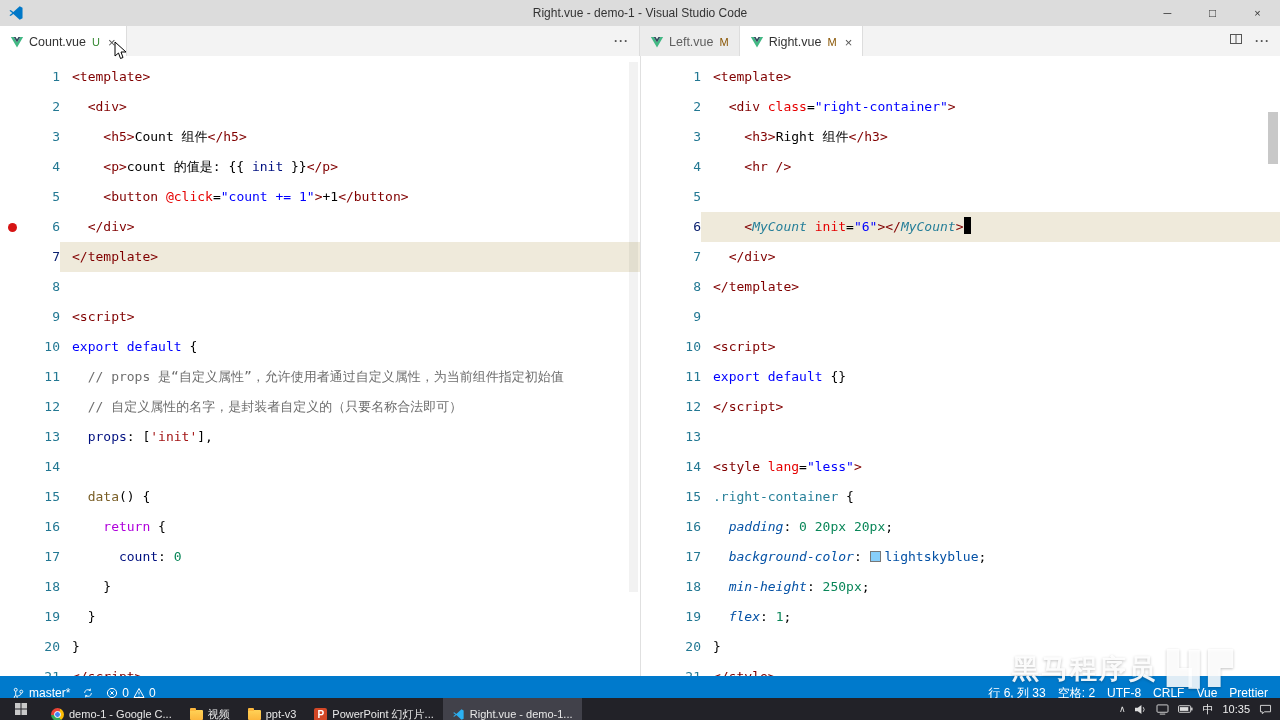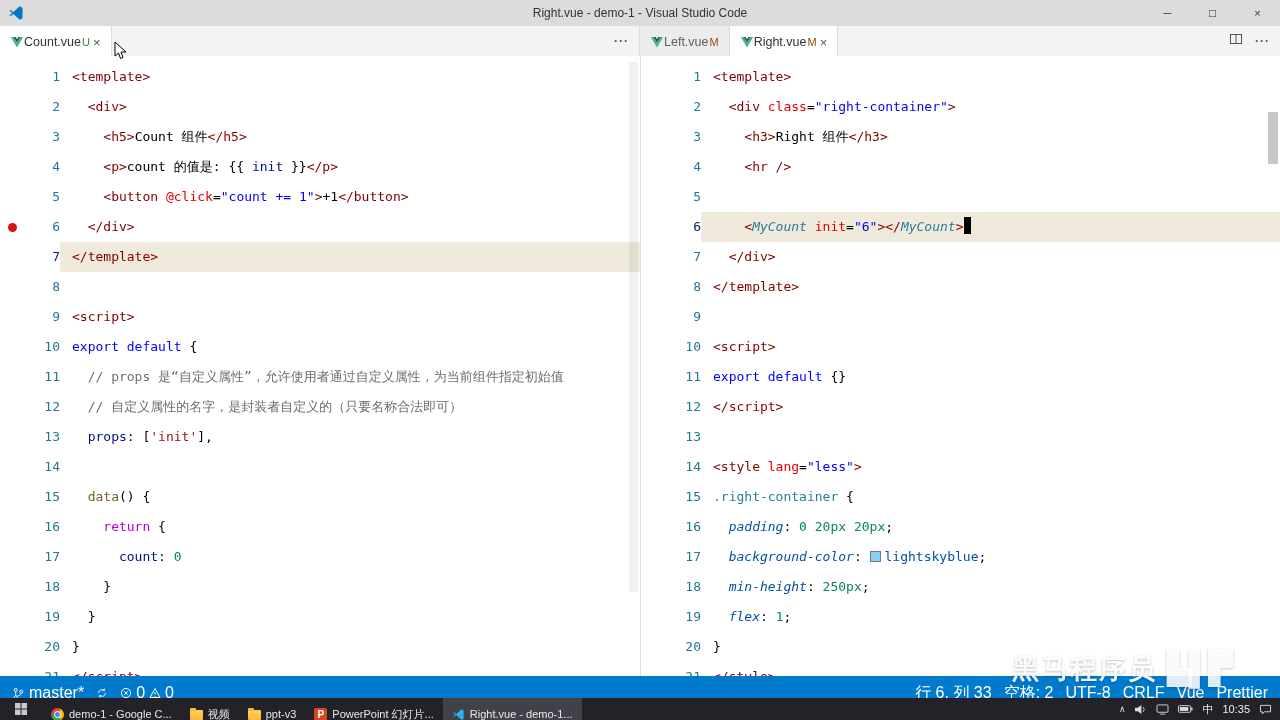--- a/index.html
+++ b/index.html
@@ -15,21 +15,21 @@
   .win-controls{margin-left:auto;display:flex;height:100%;position:relative;z-index:2}
   .wc{width:45px;height:100%;display:flex;align-items:center;justify-content:center;
     font-size:11px;color:#333}
   .wc-max{font-size:12px}
 
   
   .tabbar{position:absolute;top:26px;left:0;right:0;height:30px;display:flex;background:#f3f3f3}
   .tab-group{display:flex;height:100%}
   .tg-left{width:640px;border-right:1px solid #ddd}
   .tg-right{flex:1}
-  .tab{display:flex;align-items:center;padding:16px 10px;height:100%;background:#ececec;
+  .tab{display:flex;align-items:center;gap:5px;padding:16px 10px;height:100%;background:#ececec;
     color:#5f5f5f;font-size:12.5px;border-right:1px solid #ddd;white-space:nowrap}
   .tab.active{background:#fff;color:#333}
   .vue-ic{width:14px;height:13px;flex:none}
   .badge{font-size:11px;margin-left:1px}
   .badge-u{color:#388a34}
   .badge-m{color:#895503}
   .tab-close{font-size:13px;color:#555;margin-left:3px}
   .tab-actions{margin-left:auto;display:flex;align-items:center;gap:12px;padding-right:10px;color:#555}
   .more-dots{letter-spacing:1px;font-weight:bold;font-size:12px;color:#555}
 
@@ -62,21 +62,21 @@
   .tok-sel{color:#267f99}
   .tok-ok{color:#001080}
   .tok-d{color:#000}
 
   .sb-thumb{position:absolute;z-index:10}
   .sb-left-thumb{left:629px;top:62px;width:9px;height:530px;background:rgba(0,0,0,.05)}
   .sb-right-thumb{right:2px;top:112px;width:10px;height:52px;background:rgba(110,110,110,.38)}
 
   
   .statusbar{position:absolute;top:676px;left:0;right:0;height:22px;background:#007acc;color:#fff;
-    display:flex;align-items:center;justify-content:space-between;font-size:16px;padding:17px 6px}
+    display:flex;align-items:center;justify-content:space-between;font-size:12px;padding:17px 6px}
   .sb-side{display:flex;align-items:center;height:100%}
   .sb-item{display:inline-flex;align-items:center;gap:4px;padding:0 6px;height:100%}
   .sb-item svg{display:block}
 
   
   .watermark{position:absolute;top:649px;left:1012px;z-index:40;pointer-events:none;
     color:rgba(255,255,255,.92);display:flex;align-items:flex-end;gap:10px;
     text-shadow:0 1px 3px rgba(0,0,0,.25)}
   .wm-text{font-size:27px;font-weight:bold;letter-spacing:2px}
   .wm-logo{font-size:32px;letter-spacing:-3px;opacity:.95}

